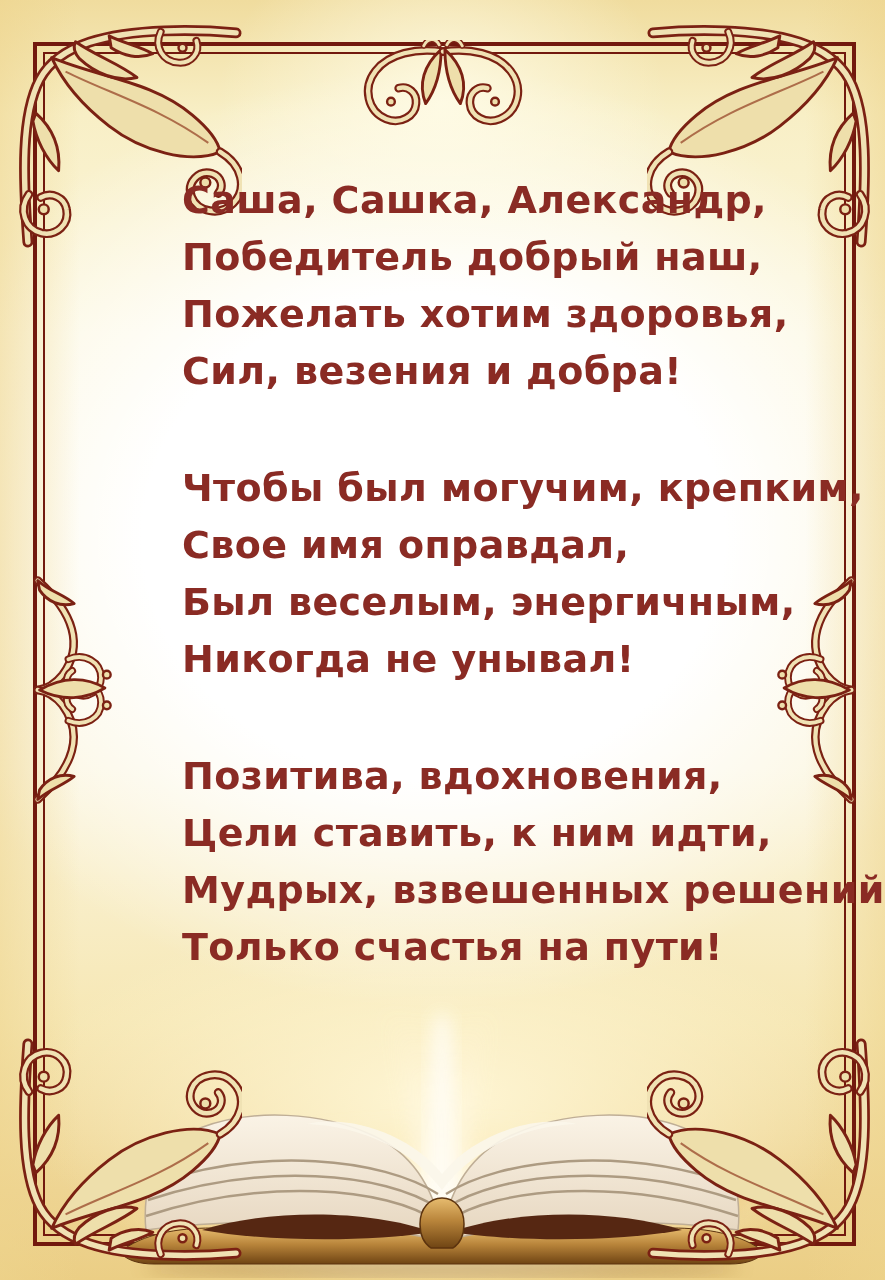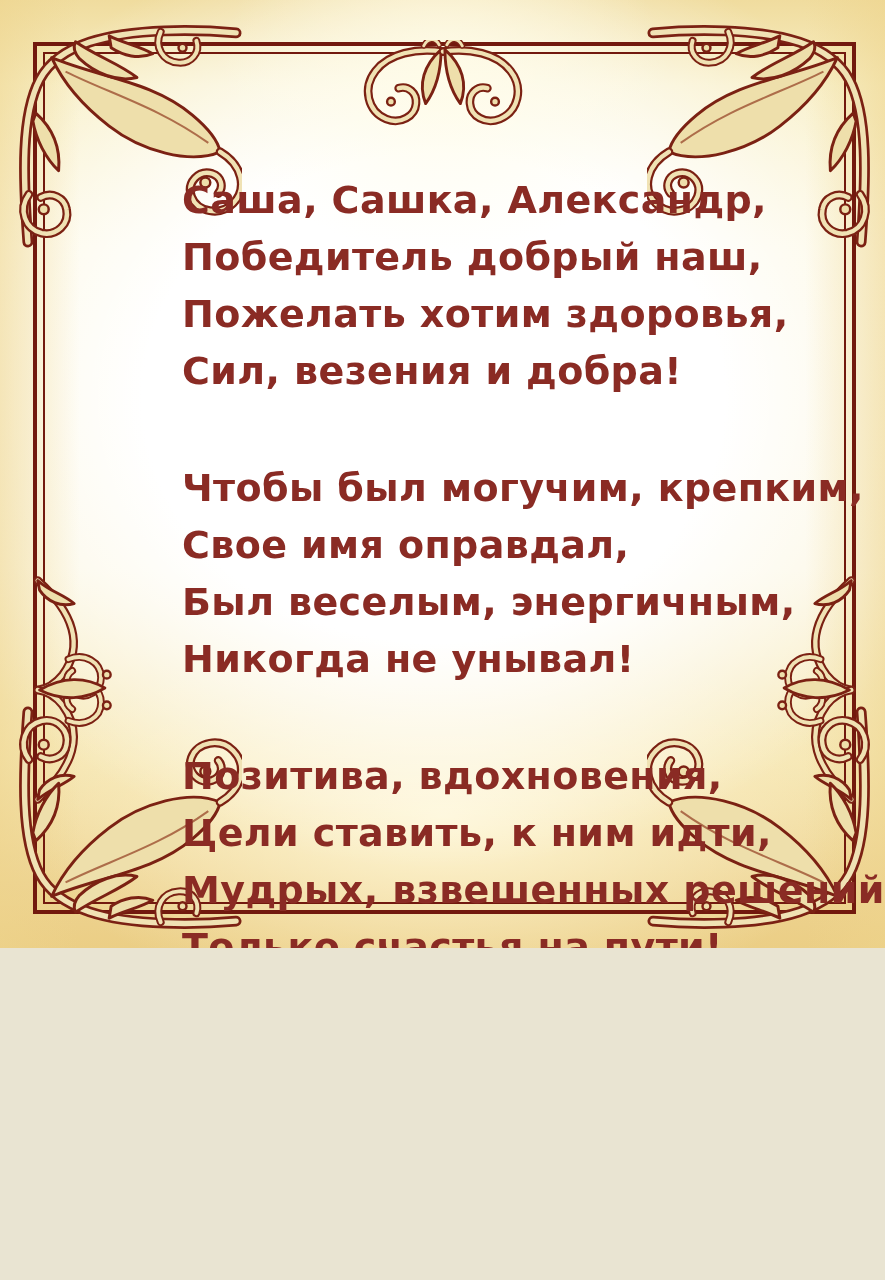--- a/index.html
+++ b/index.html
@@ -1,17 +1,17 @@
 <!DOCTYPE html>
 <html lang="ru"><head>
 <meta charset="utf-8">
 <style>
   html,body{margin:0;padding:0;background:#e9e4d2;}
   .stage{
-    position:relative;width:885px;height:948px;overflow:hidden;
+    position:relative;width:885px;height:1280px;overflow:hidden;
     font-family:"DejaVu Sans","Liberation Sans",sans-serif;
   }
   
   .bg{
     position:absolute;inset:0;
     background:
       linear-gradient(90deg, rgba(238,212,140,.55) 0%, rgba(238,212,140,0) 9%, rgba(238,212,140,0) 91%, rgba(238,212,140,.55) 100%),
       radial-gradient(ellipse 300px 240px at 50% 8%, rgba(255,252,232,.85) 0%, rgba(255,252,232,0) 75%),
       radial-gradient(ellipse 560px 470px at 49% 42%, #ffffff 0%, #ffffff 52%, rgba(255,255,255,0) 100%),
       radial-gradient(ellipse 540px 250px at 50% 86%, rgba(255,247,215,.95) 0%, rgba(255,247,215,0) 78%),

